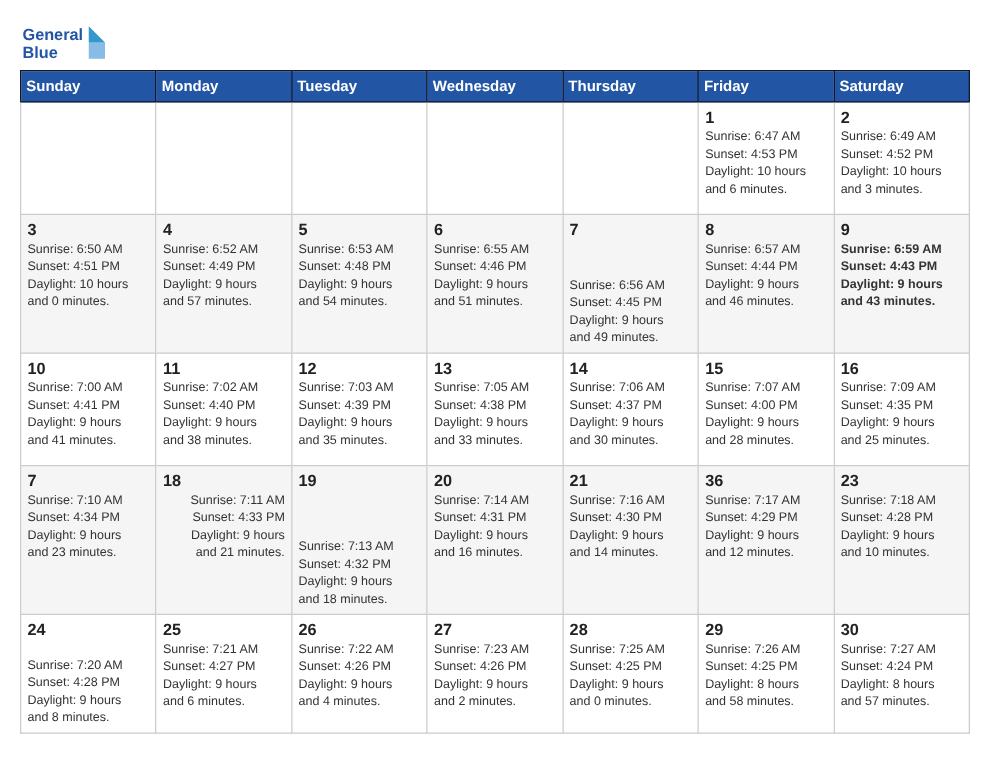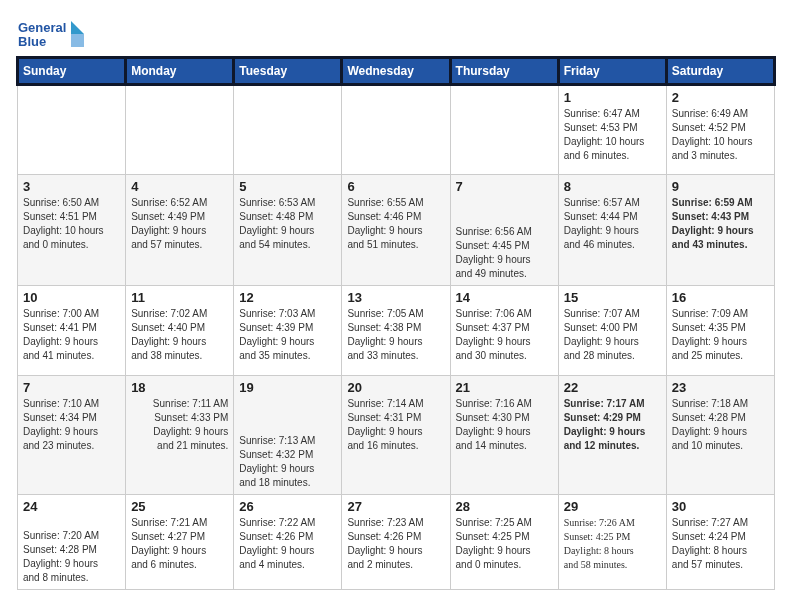--- a/index.html
+++ b/index.html
@@ -38,21 +38,21 @@
       border-collapse: collapse;
       table-layout: fixed;
     }
     thead tr th {
       background: #2255a4;
       color: #fff;
       font-size: 12px;
       font-weight: bold;
       padding: 5px 4px;
       text-align: left;
-      border: 3px solid #0f172a;
+      border: 1px solid #0f172a;
     }
     tbody tr td {
       vertical-align: top;
       border: 1px solid #ccc;
       padding: 4px 5px;
       font-size: 10.5px;
       color: #333;
       height: 90px;
       background: #fff;
     }
@@ -259,22 +259,22 @@
 and 16 minutes.</div>
         </td>
         <td>
           <div class="day-num">21</div>
           <div class="day-info" style="white-space: pre-line;">Sunrise: 7:16 AM
 Sunset: 4:30 PM
 Daylight: 9 hours
 and 14 minutes.</div>
         </td>
         <td>
-          <div class="day-num">22</div>
-          <div class="day-info" style="white-space: pre-line; font-weight: bold;">Sunrise: 7:17 AM
+          <div class="day-num">36</div>
+          <div class="day-info" style="white-space: pre-line;">Sunrise: 7:17 AM
 Sunset: 4:29 PM
 Daylight: 9 hours
 and 12 minutes.</div>
         </td>
         <td>
           <div class="day-num">23</div>
           <div class="day-info" style="white-space: pre-line;">Sunrise: 7:18 AM
 Sunset: 4:28 PM
 Daylight: 9 hours
 and 10 minutes.</div>
@@ -311,21 +311,21 @@
         </td>
         <td>
           <div class="day-num">28</div>
           <div class="day-info" style="white-space: pre-line;">Sunrise: 7:25 AM
 Sunset: 4:25 PM
 Daylight: 9 hours
 and 0 minutes.</div>
         </td>
         <td>
           <div class="day-num">29</div>
-          <div class="day-info" style="white-space: pre-line; font-family: Liberation Serif, serif;">Sunrise: 7:26 AM
+          <div class="day-info" style="white-space: pre-line;">Sunrise: 7:26 AM
 Sunset: 4:25 PM
 Daylight: 8 hours
 and 58 minutes.</div>
         </td>
         <td>
           <div class="day-num">30</div>
           <div class="day-info" style="white-space: pre-line;">Sunrise: 7:27 AM
 Sunset: 4:24 PM
 Daylight: 8 hours
 and 57 minutes.</div>

